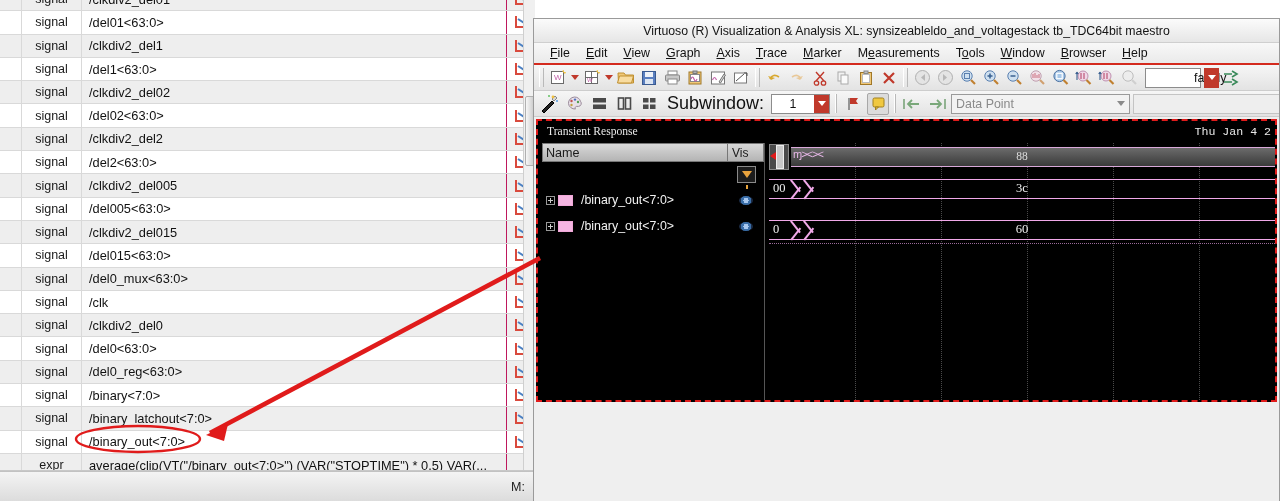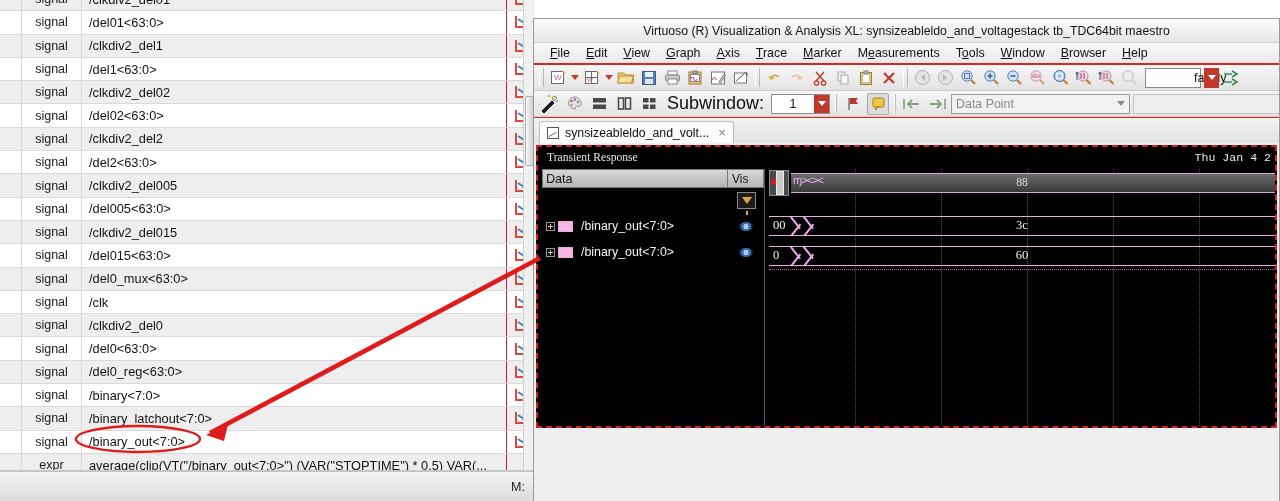--- a/index.html
+++ b/index.html
@@ -758,35 +758,28 @@
 
       <div class="combo" style="width:179px;">
         <span>Data Point</span>
         <i class="cdrop"></i>
       </div>
 
       <div class="textbox-blank"></div>
 
     </div>
 
-    <div class="vtabs">
-      <div class="vtab">
-        <span class="tab-ico"></span>
-        <span>synsizeableldo_and_volt...</span>
-        <span class="tab-x">×</span>
-      </div>
-    </div>
 
     <div class="wave-outer">
       <div class="wave-title">Transient Response</div>
       <div class="wave-date">Thu Jan 4 2</div>
 
       <div class="sig-panel">
         <div class="sig-head">
-          <div class="hname">Data</div>
+          <div class="hname">Name</div>
           <div class="hvis">Vis</div>
         </div>
         <div class="sig-body">
           <div class="filter-row">
             <div class="filter-ico">
                 <i class="funnel"></i>
               </div>
           </div>
           <div id="sig-rows">
               <div class="sig-row">
@@ -824,21 +817,21 @@
 
         <div class="bus-top" style="top:0px;">
           <div class="btrack"></div>
           <div class="bcap"></div>
           <div class="bcap2"></div>
           <div class="redmark"></div>
           <div class="xs">ɱ&gt;&lt;&gt;&lt;</div>
           <div class="bval">88</div>
         </div>
 
-        <div class="bus-row" style="top:44px;">
+        <div class="bus-row" style="top:33px;">
           <div class="trk"></div>
           <div class="preval">00</div>
           <div class="xcross">
               <i></i>
               <i class="b"></i>
             </div>
           <div class="mainval">3c</div>
         </div>
 
         <div class="bus-row" style="top:74px;">

